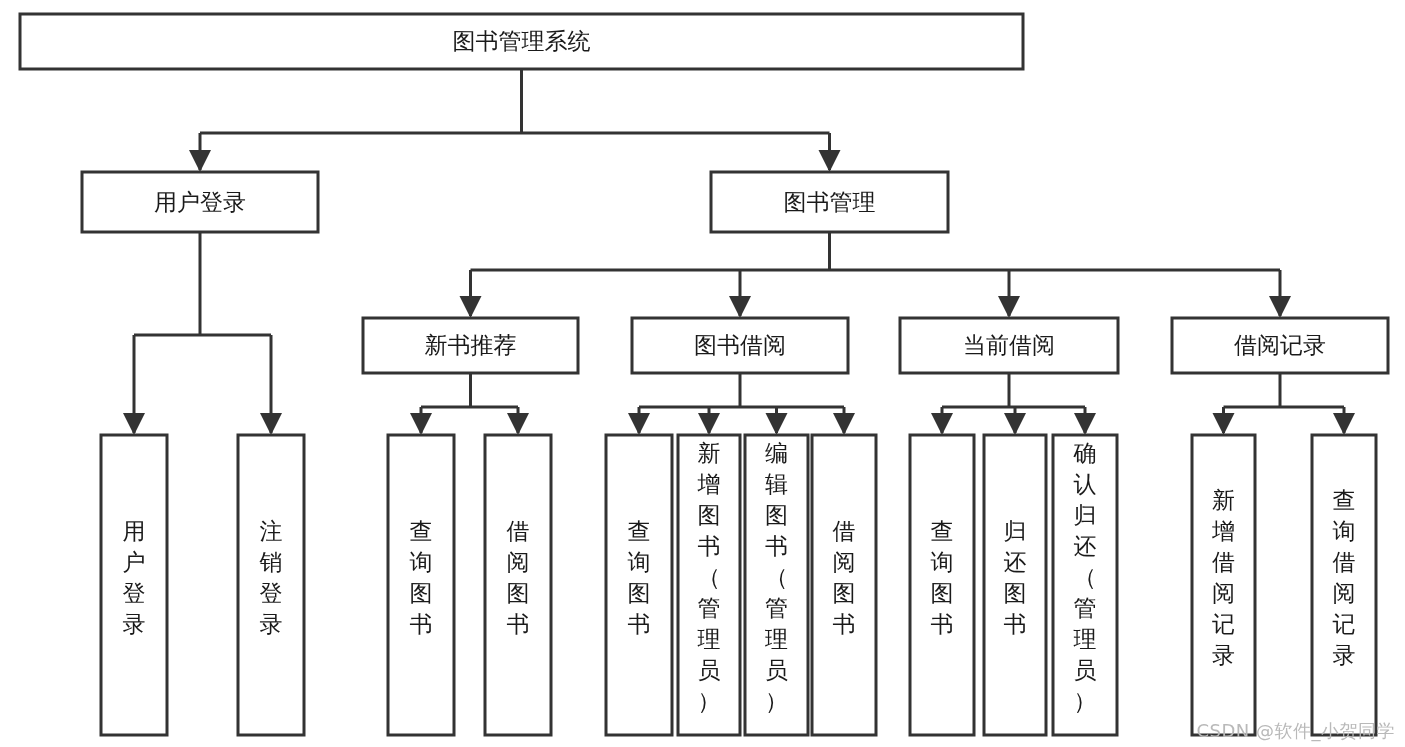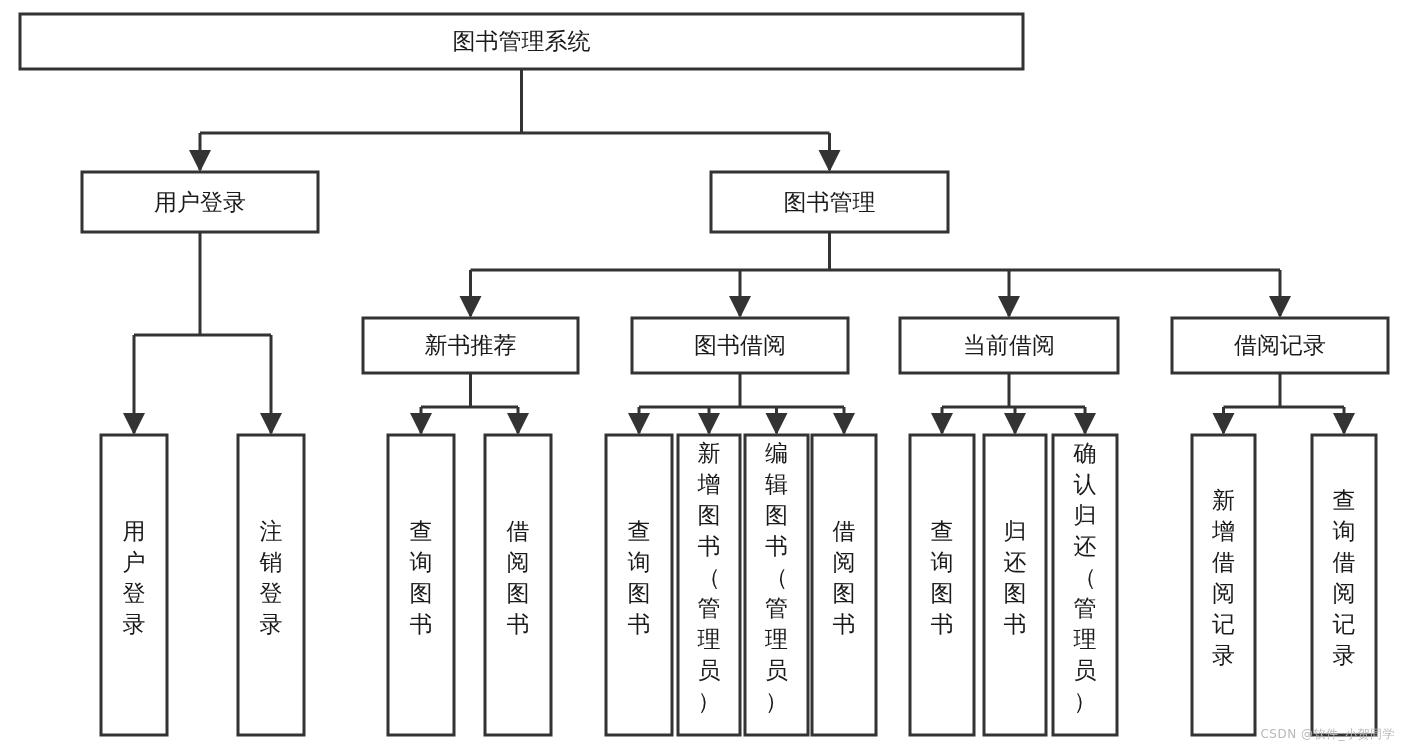--- a/index.html
+++ b/index.html
@@ -51,21 +51,21 @@
     font-family: "DejaVu Sans", "Liberation Sans", sans-serif;
     fill: #1a1a1a;
     font-size: 23px;
     text-anchor: middle;
   }
   .watermark {
     position: absolute;
     right: 10px;
     bottom: 4px;
     font-family: "DejaVu Sans", "Liberation Sans", sans-serif;
-    font-size: 12px;
+    font-size: 18px;
     color: #b9b9b9;
     letter-spacing: 0.5px;
     white-space: nowrap;
     pointer-events: none;
   }
 </style>
 </head>
 <body>
 
 <div id="diagram-root">

